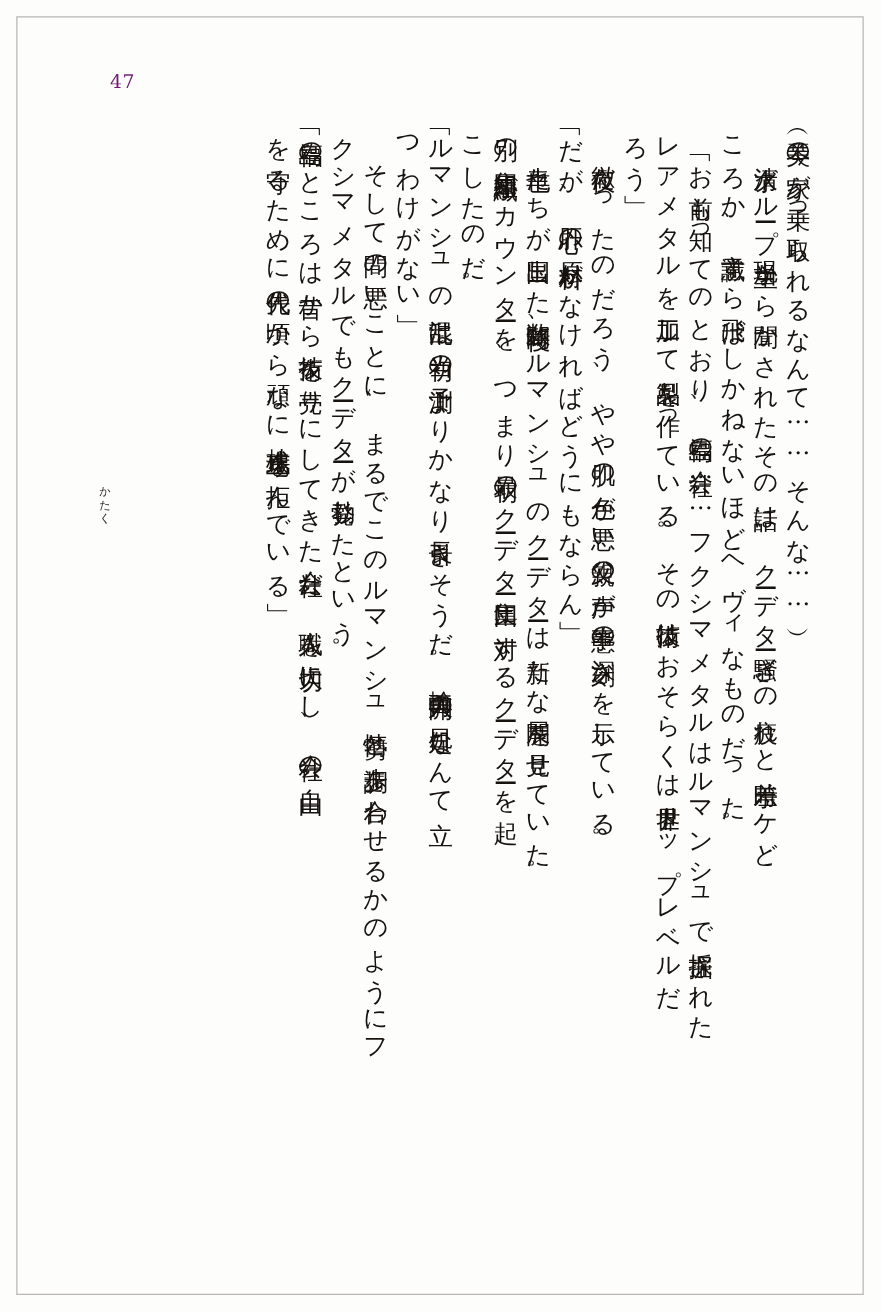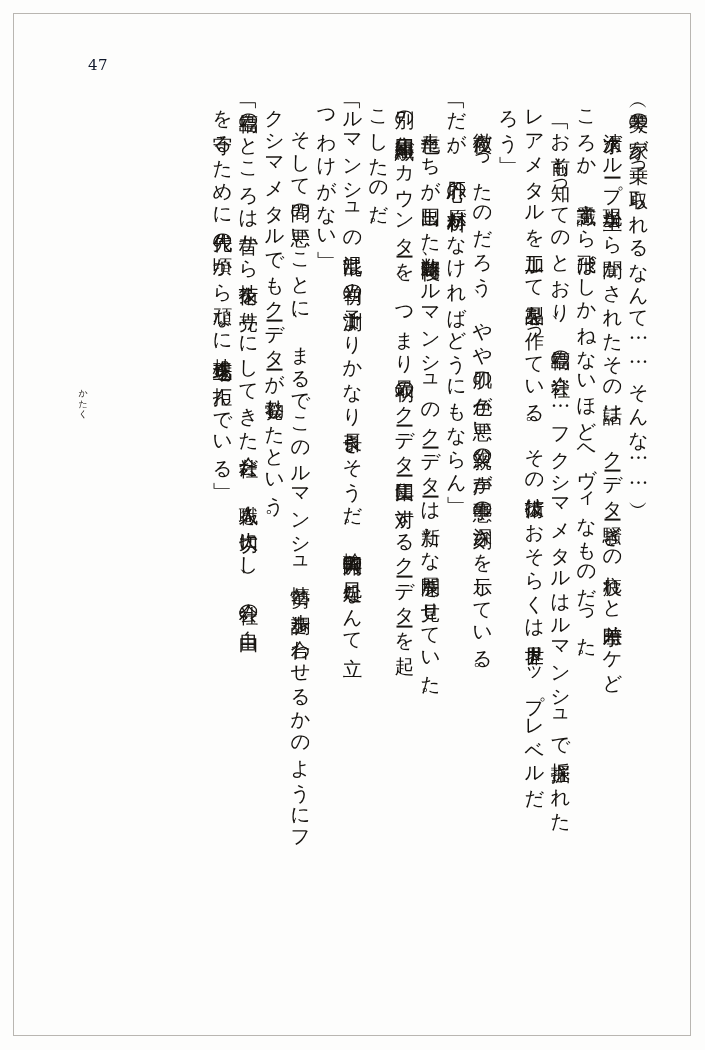--- a/index.html
+++ b/index.html
@@ -31,21 +31,21 @@
     height: 1023px;
     border: 1px solid #b9b6b1;
     box-sizing: border-box;
   }
   #folio {
     position: absolute;
     left: 88px;
     top: 56px;
     font-size: 15px;
     letter-spacing: 0.5px;
-    color: #0f172a;
+    color: #701a75;
     font-family: "DejaVu Serif", "Liberation Serif", serif;
   }
   
   #text-block {
     position: absolute;
     top: 96px;
     left: 58px;
     width: 590px;
     height: 880px;
     display: flex;

